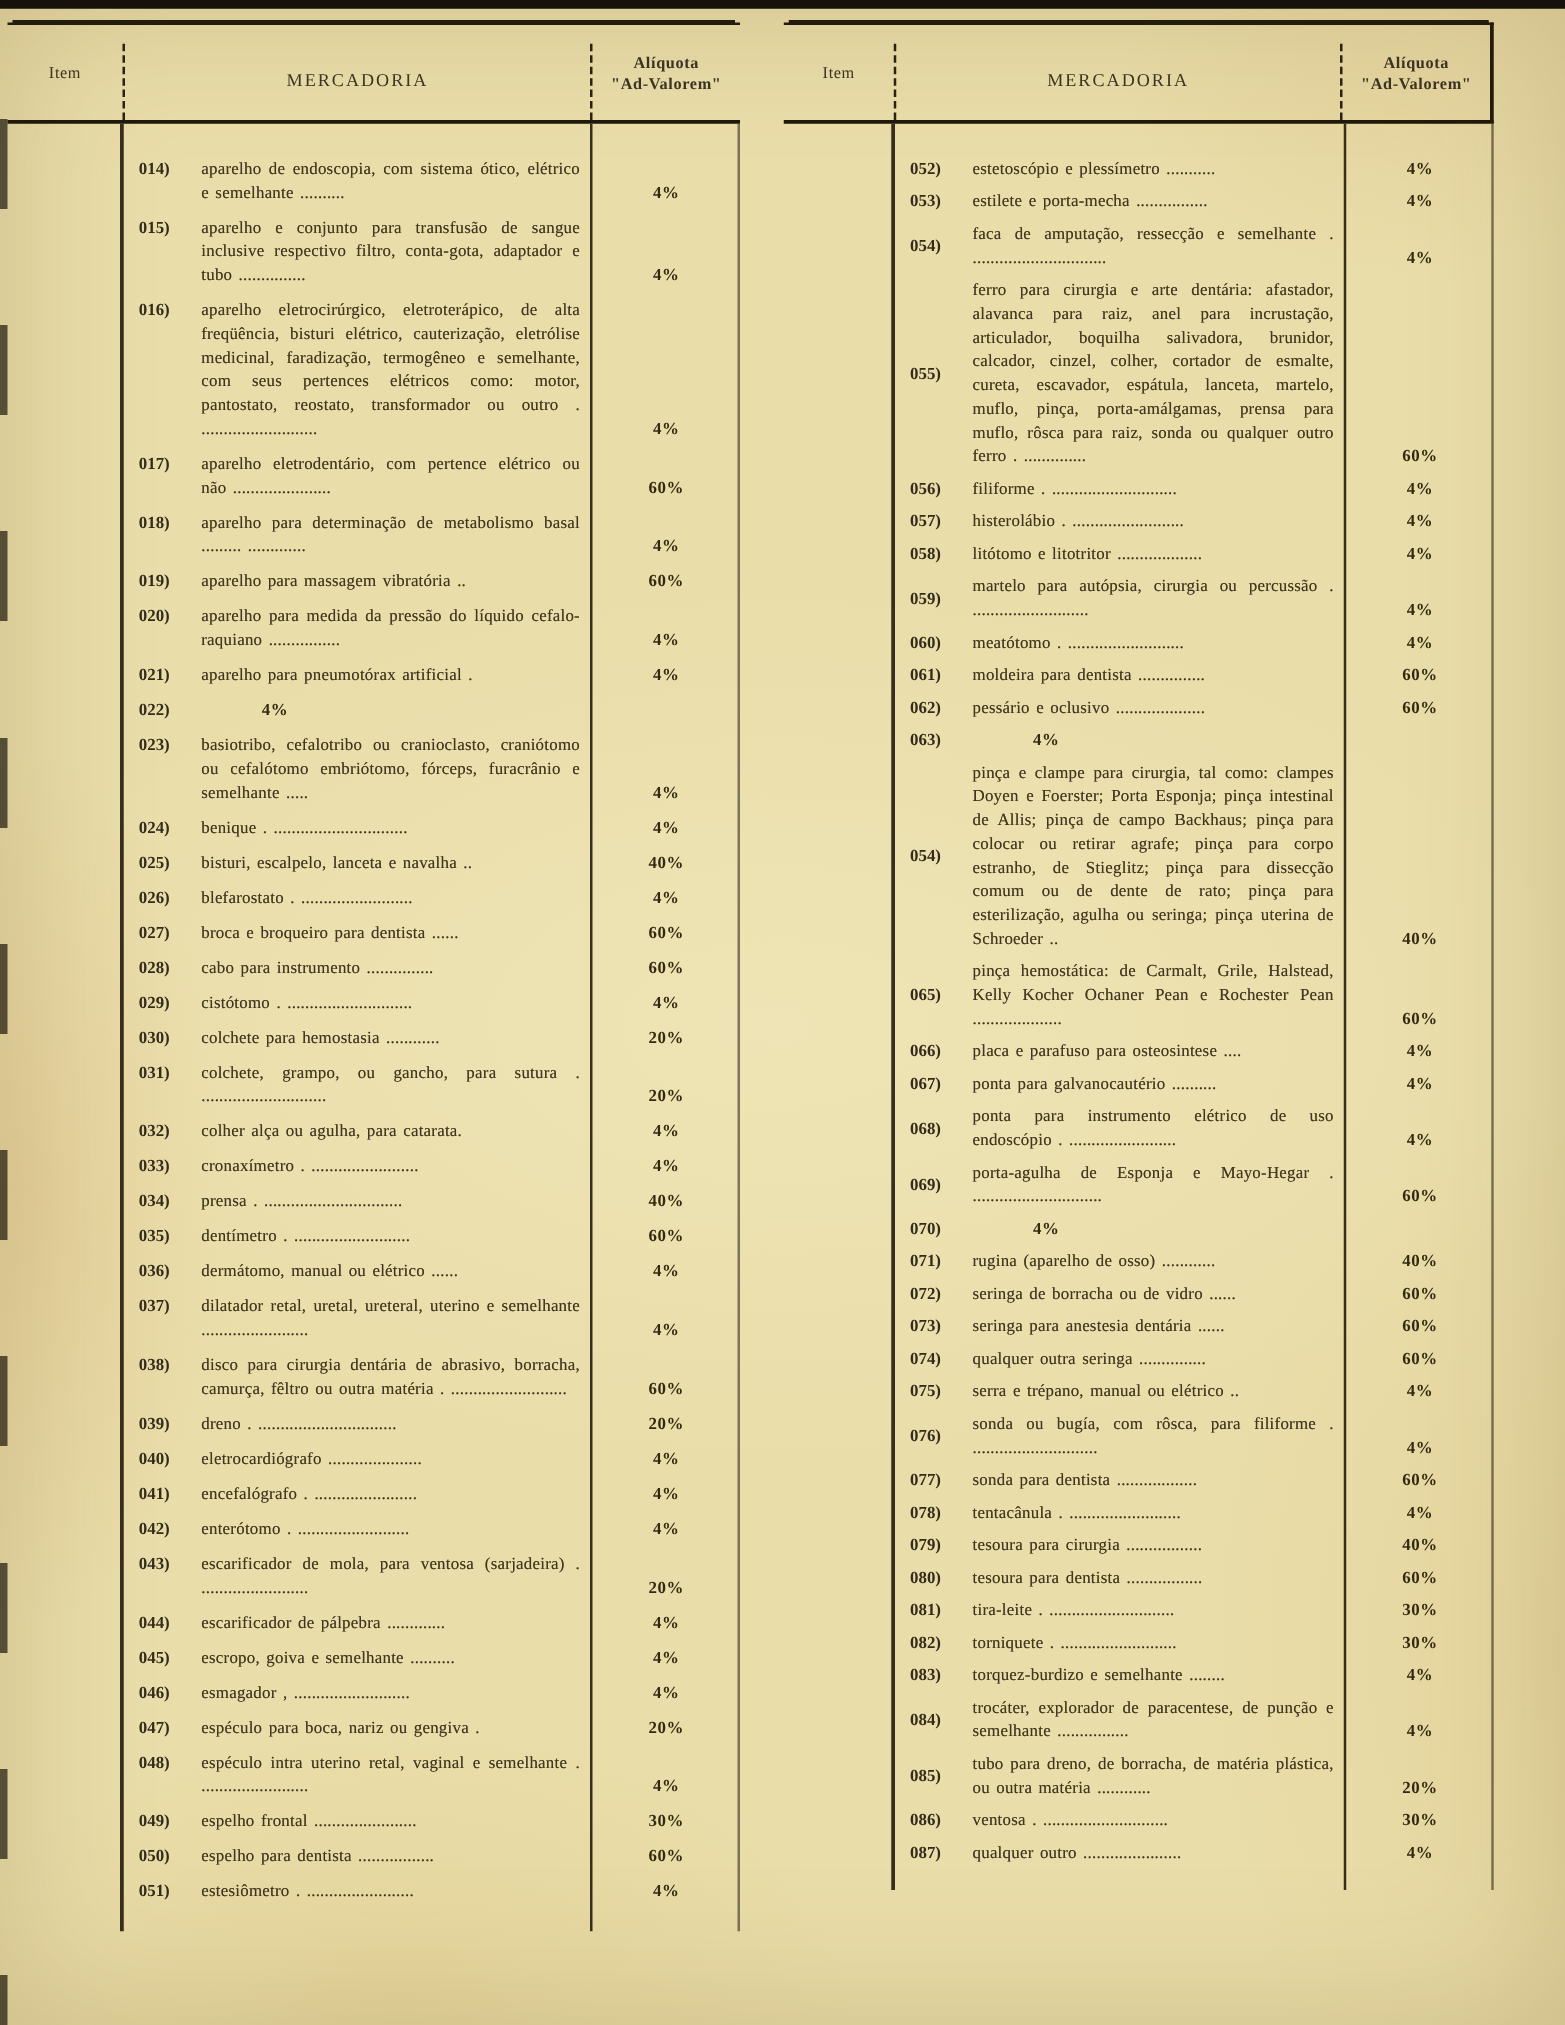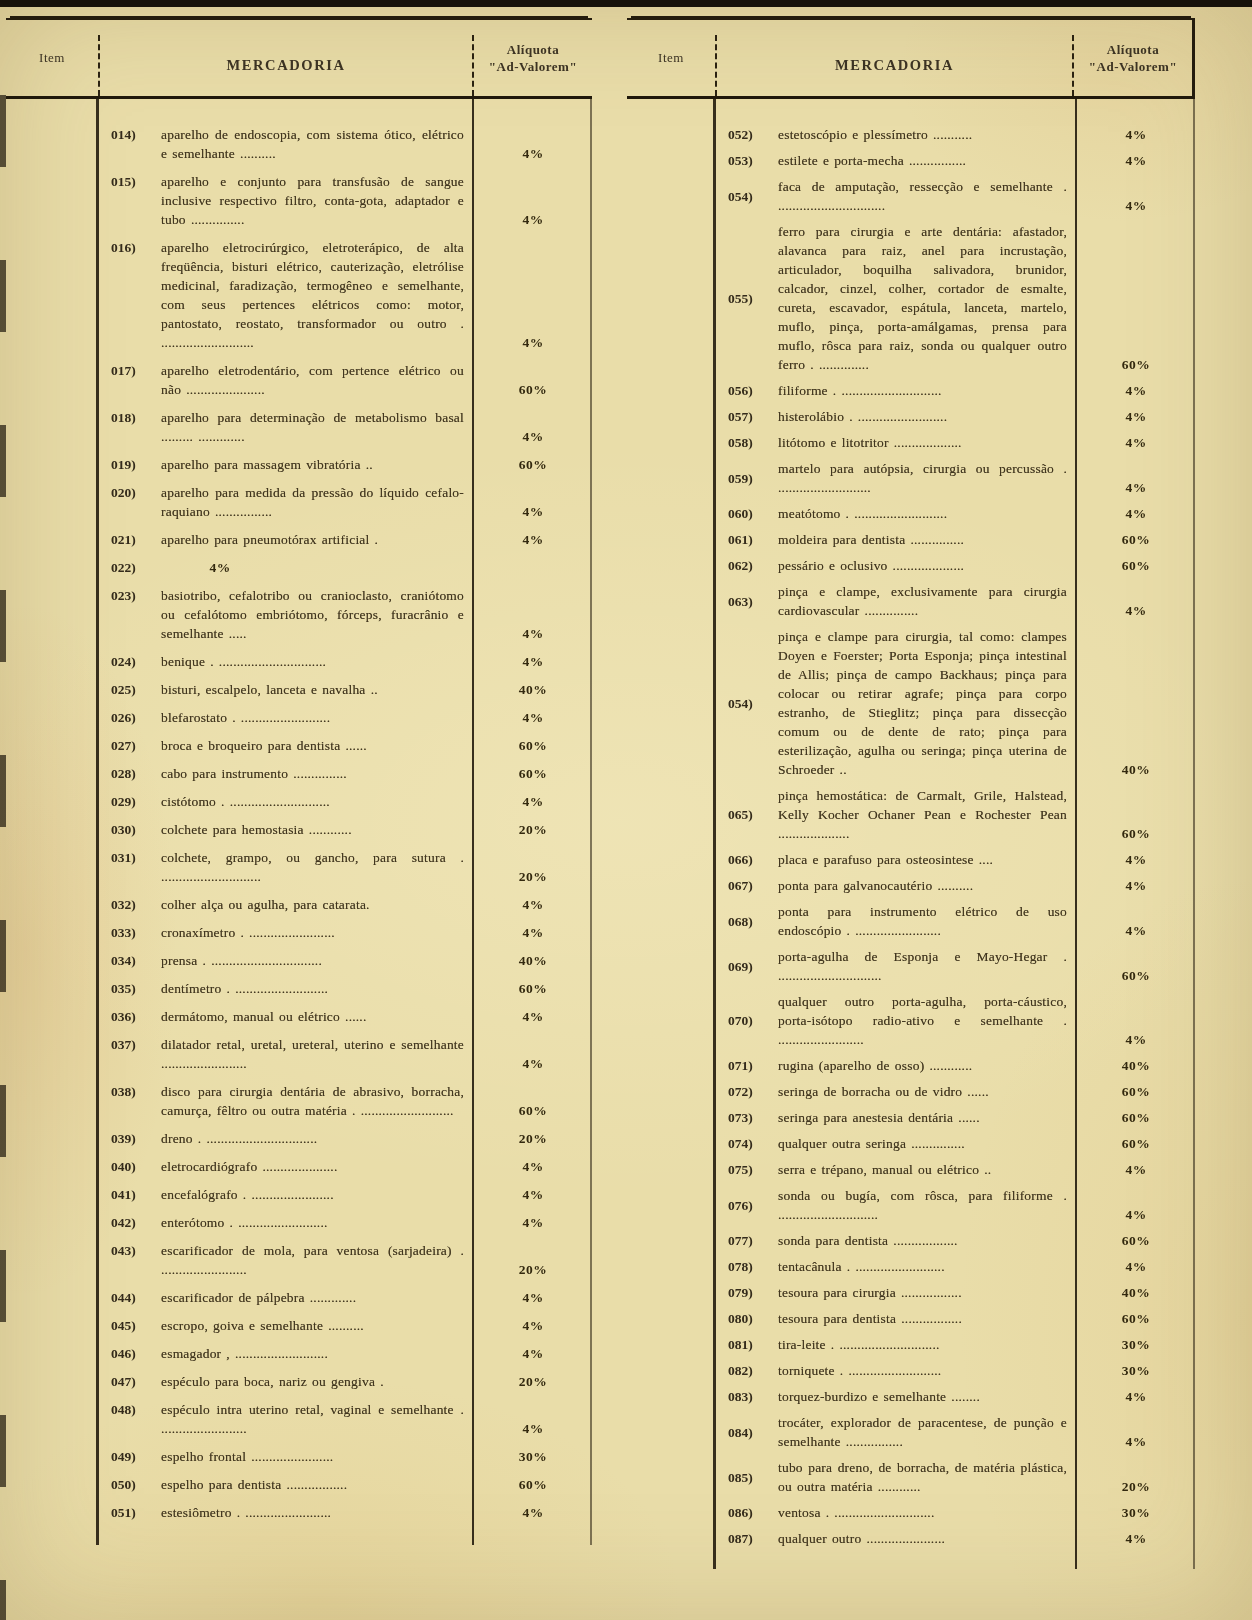--- a/index.html
+++ b/index.html
@@ -22,21 +22,21 @@
   .tbl{position:absolute;top:18px;}
   .tbl-left{left:6px;width:586px;}
   .tbl-right{left:627px;width:568px;}
   .hdr{display:grid;height:76px;align-items:center;
     border-top:2px solid #241c0d;border-bottom:3px solid #20190b;
     box-shadow:0 -6px 0 -4px #241c0d;}
   .tbl-left .hdr{grid-template-columns:92px 1fr 118px;}
   .tbl-right .hdr{grid-template-columns:88px 1fr 118px;}
   .hcell{text-align:center;font-size:13px;letter-spacing:.5px;}
   .hcell.mid{border-left:2px dashed #2b2211;border-right:2px dashed #2b2211;
-    font-weight:700;font-size:14.5px;letter-spacing:1.6px;align-self:stretch;
+    font-weight:400;font-size:14.5px;letter-spacing:1.6px;align-self:stretch;
     display:flex;align-items:center;justify-content:center;margin-top:15px;}
   .tbl-right .hdr{border-right:3px solid #241c0d;}
   .hcell.aliq{font-weight:600;line-height:17px;}
   .body{position:relative;padding:26px 0 14px 92px;}
   .tbl-right .body{padding-left:88px;}
   .vline-item{position:absolute;top:0;bottom:0;width:2.5px;background:#241c0d;opacity:.9;}
   .tbl-left .vline-item{left:90px;}
   .tbl-right .vline-item{left:86px;}
   .vline-pct{position:absolute;top:0;bottom:0;right:118px;width:2px;background:#241c0d;opacity:.9;}
   .vline-outer{position:absolute;top:0;bottom:0;right:0;width:2px;background:#241c0d;opacity:.55;}
@@ -324,21 +324,20 @@
         <span class="txt">moldeira para dentista ...............</span>
         <span class="pct">60%</span>
       </div>
       <div class="row">
         <span class="num">062)</span>
         <span class="txt">pessário e oclusivo ....................</span>
         <span class="pct">60%</span>
       </div>
       <div class="row">
         <span class="num">063)</span>
-        <span class="txt">pinça e clampe, exclusivamente para cirurgia cardiovascular ...............</span>
         <span class="pct">4%</span>
       </div>
       <div class="row">
         <span class="num">054)</span>
         <span class="txt">pinça e clampe para cirurgia, tal como: clampes Doyen e Foerster; Porta Esponja; pinça intestinal de Allis; pinça de campo Backhaus; pinça para colocar ou retirar agrafe; pinça para corpo estranho, de Stieglitz; pinça para dissecção comum ou de dente de rato; pinça para esterilização, agulha ou seringa; pinça uterina de Schroeder ..</span>
         <span class="pct">40%</span>
       </div>
       <div class="row">
         <span class="num">065)</span>
         <span class="txt">pinça hemostática: de Carmalt, Grile, Halstead, Kelly Kocher Ochaner Pean e Rochester Pean ....................</span>
@@ -359,21 +358,20 @@
         <span class="txt">ponta para instrumento elétrico de uso endoscópio . ........................</span>
         <span class="pct">4%</span>
       </div>
       <div class="row">
         <span class="num">069)</span>
         <span class="txt">porta-agulha de Esponja e Mayo-Hegar . .............................</span>
         <span class="pct">60%</span>
       </div>
       <div class="row">
         <span class="num">070)</span>
-        <span class="txt">qualquer outro porta-agulha, porta-cáustico, porta-isótopo radio-ativo e semelhante . ........................</span>
         <span class="pct">4%</span>
       </div>
       <div class="row">
         <span class="num">071)</span>
         <span class="txt">rugina (aparelho de osso) ............</span>
         <span class="pct">40%</span>
       </div>
       <div class="row">
         <span class="num">072)</span>
         <span class="txt">seringa de borracha ou de vidro ......</span>

